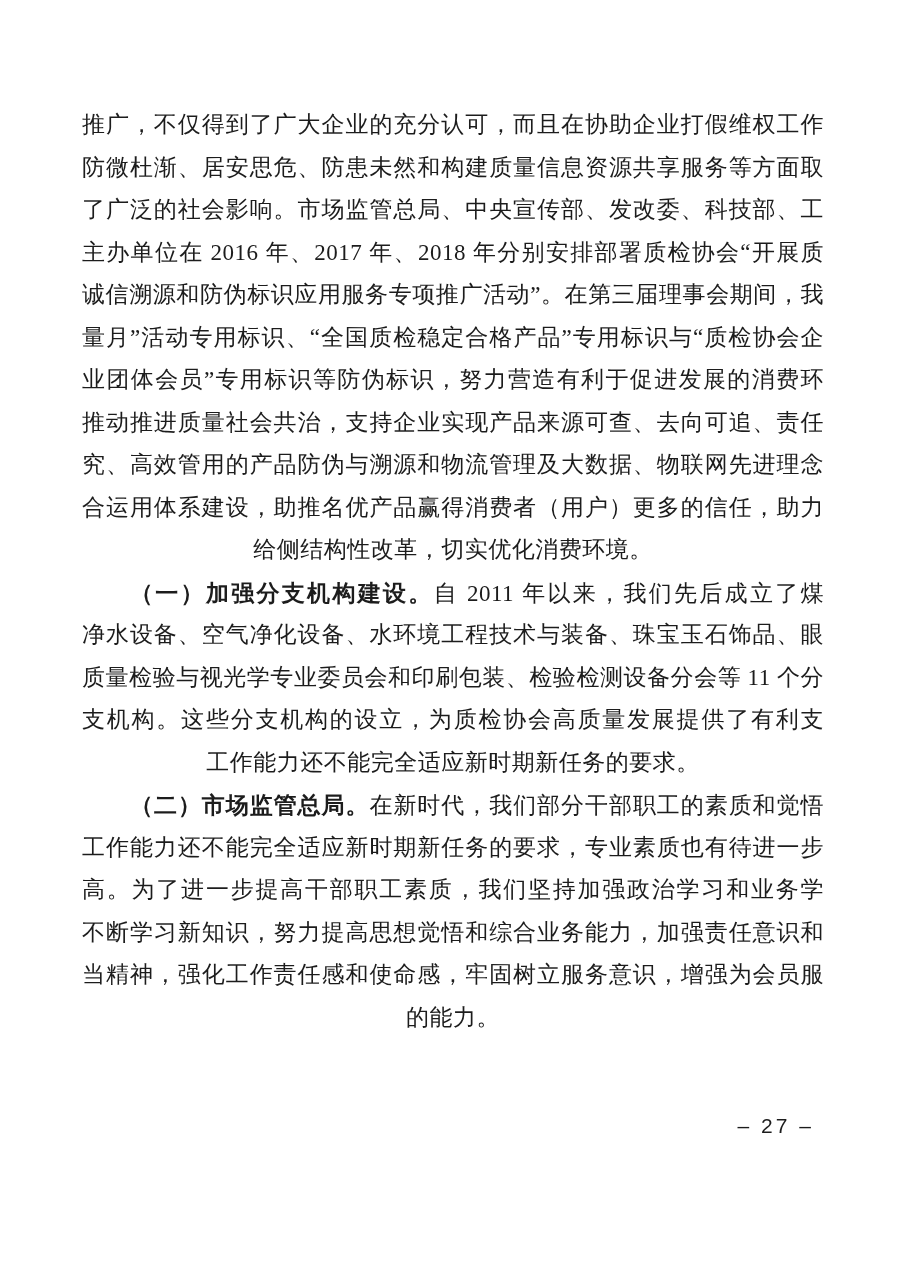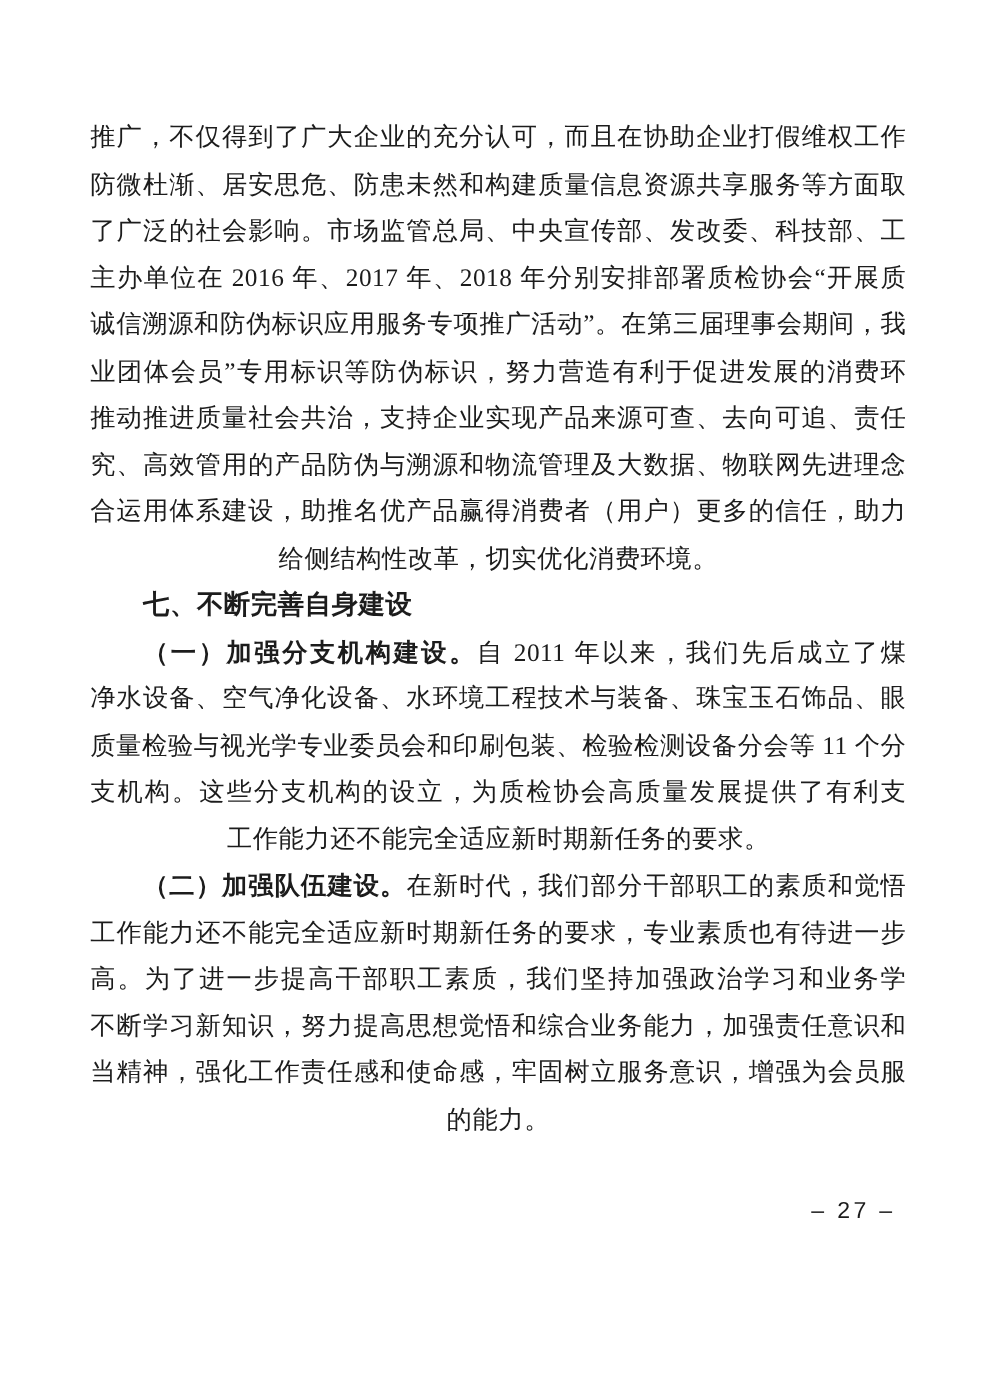--- a/index.html
+++ b/index.html
@@ -52,54 +52,54 @@
   }
   .lead {
     font-family: Liberation Sans, sans-serif;
     font-weight: 700;
   }
   .short {
     text-align: center;
   }
   .page-number {
     position: absolute;
-    top: 1089px;
+    top: 1114px;
     right: 86px;
     font-size: 21px;
     letter-spacing: 3px;
     color: #1c1c1c;
     font-family: "Liberation Sans", "DejaVu Sans", sans-serif;
   }
 </style>
 </head>
 <body>
 
 <div class="page">
   <div class="content">
 
     <div class="ln j">推广，不仅得到了广大企业的充分认可，而且在协助企业打假维权工作的</div>
     <div class="ln j">防微杜渐、居安思危、防患未然和构建质量信息资源共享服务等方面取得</div>
     <div class="ln j">了广泛的社会影响。市场监管总局、中央宣传部、发改委、科技部、工信</div>
     <div class="ln j">主办单位在 2016 年、2017 年、2018 年分别安排部署质检协会“开展质量</div>
     <div class="ln j">诚信溯源和防伪标识应用服务专项推广活动”。在第三届理事会期间，我们</div>
+    <div class="ln j">量月”活动专用标识、“全国质检稳定合格产品”专用标识与“质检协会企</div>
     <div class="ln j">业团体会员”专用标识等防伪标识，努力营造有利于促进发展的消费环境，</div>
     <div class="ln j">推动推进质量社会共治，支持企业实现产品来源可查、去向可追、责任可</div>
     <div class="ln j">究、高效管用的产品防伪与溯源和物流管理及大数据、物联网先进理念综</div>
     <div class="ln j">合运用体系建设，助推名优产品赢得消费者（用户）更多的信任，助力供</div>
     <div class="ln short">给侧结构性改革，切实优化消费环境。</div>
 
-    <div class="ln heading">七、不断完善自身建设</div>
 
     <div class="ln j indent"><span class="lead">（一）加强分支机构建设。</span><span>自 2011 年以来，我们先后成立了煤炭、</span></div>
     <div class="ln j">净水设备、空气净化设备、水环境工程技术与装备、珠宝玉石饰品、眼镜</div>
     <div class="ln j">质量检验与视光学专业委员会和印刷包装、检验检测设备分会等 11 个分</div>
     <div class="ln j">支机构。这些分支机构的设立，为质检协会高质量发展提供了有利支撑，</div>
     <div class="ln short">工作能力还不能完全适应新时期新任务的要求。</div>
 
-    <div class="ln j indent"><span class="lead">（二）加强队伍建设。</span><span>在新时代，我们部分干部职工的素质和觉悟与</span></div>
+    <div class="ln j indent"><span class="lead">（二）市场监管总局。</span><span>在新时代，我们部分干部职工的素质和觉悟与</span></div>
     <div class="ln j">工作能力还不能完全适应新时期新任务的要求，专业素质也有待进一步提</div>
     <div class="ln j">高。为了进一步提高干部职工素质，我们坚持加强政治学习和业务学习，</div>
     <div class="ln j">不断学习新知识，努力提高思想觉悟和综合业务能力，加强责任意识和担</div>
     <div class="ln j">当精神，强化工作责任感和使命感，牢固树立服务意识，增强为会员服务</div>
     <div class="ln short">的能力。</div>
 
   </div>
 
   <div class="page-number">– 27 –</div>
 </div>

